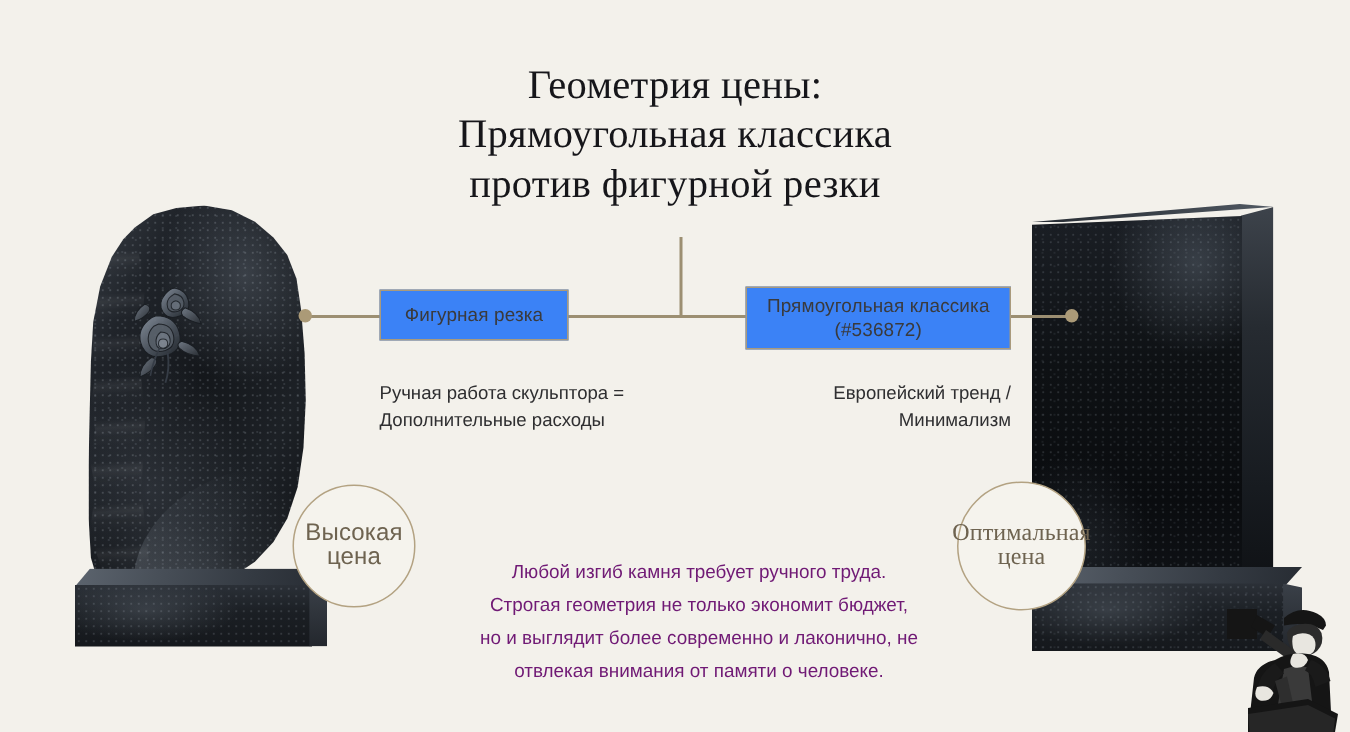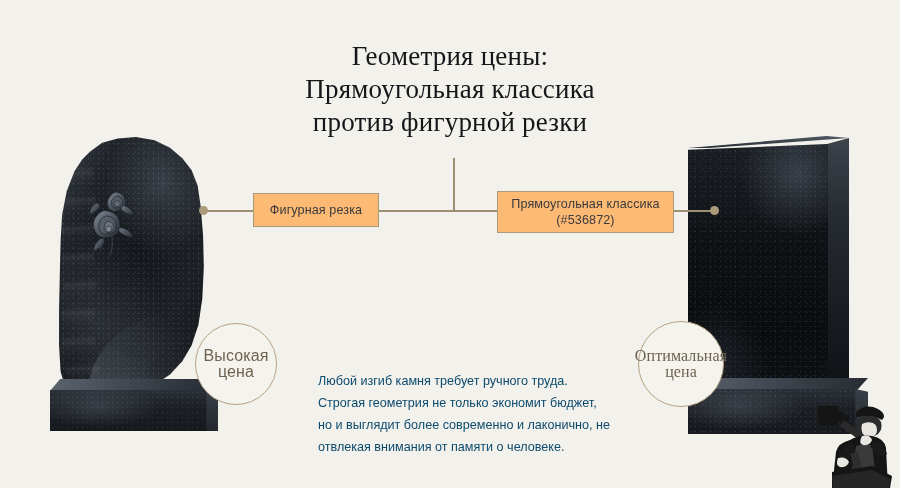--- a/index.html
+++ b/index.html
@@ -216,21 +216,21 @@
     width: 9px; height: 9px;
     border-radius: 50%;
     background: #ab9a77;
     top: 206px;
   }
 
   .tagbox {
     position: absolute;
     box-sizing: border-box;
     border: 1.4px solid #a99a7c;
-    background: #fdba74;
+    background: #3b82f6;
     color: #3a3a3c;
     display: flex;
     align-items: center;
     justify-content: center;
     text-align: center;
     font-size: 12.6px;
     line-height: 16px;
     letter-spacing: 0.1px;
     white-space: pre-line;
   }
@@ -263,24 +263,24 @@
     white-space: pre-line;
   }
   #circle-left  { left: 195px; top: 323px; width: 80px; height: 80px; }
   #circle-right { left: 638px; top: 321px; width: 84px; height: 84px; font-family: Liberation Serif, serif; }
 
   .bodytext {
     position: absolute;
     left: 318px;
     top: 370px;
     width: 296px;
-    text-align: left;
+    text-align: center;
     font-size: 12.6px;
     line-height: 22px;
-    color: #0c4a6e;
+    color: #701a75;
   }
 
   
   .logo {
     position: absolute;
     right: 8px;
     bottom: 0;
     width: 76px;
     height: 92px;
   }
@@ -363,20 +363,24 @@
     <div class="hline" style="left:672px; width:42px;"></div>
     <div class="vline"></div>
     <div class="dot" style="left:199px;"></div>
     <div class="dot" style="left:710px;"></div>
   </div>
 
   <div class="tagbox" id="tag-left">Фигурная резка</div>
   <div class="tagbox" id="tag-right">Прямоугольная классика
 (#536872)</div>
 
+  <div class="subnote" id="note-left">Ручная работа скульптора =
+Дополнительные расходы</div>
+  <div class="subnote" id="note-right">Европейский тренд /
+Минимализм</div>
 
   <div class="pricecircle" id="circle-left">Высокая
 цена</div>
   <div class="pricecircle" id="circle-right">Оптимальная
 цена</div>
 
   <div class="bodytext">Любой изгиб камня требует ручного труда. Строгая геометрия не только экономит бюджет, но и выглядит более современно и лаконично, не отвлекая внимания от памяти о человеке.</div>
 
   <div class="logo">
     <svg viewBox="0 0 76 92" xmlns="http://www.w3.org/2000/svg">

